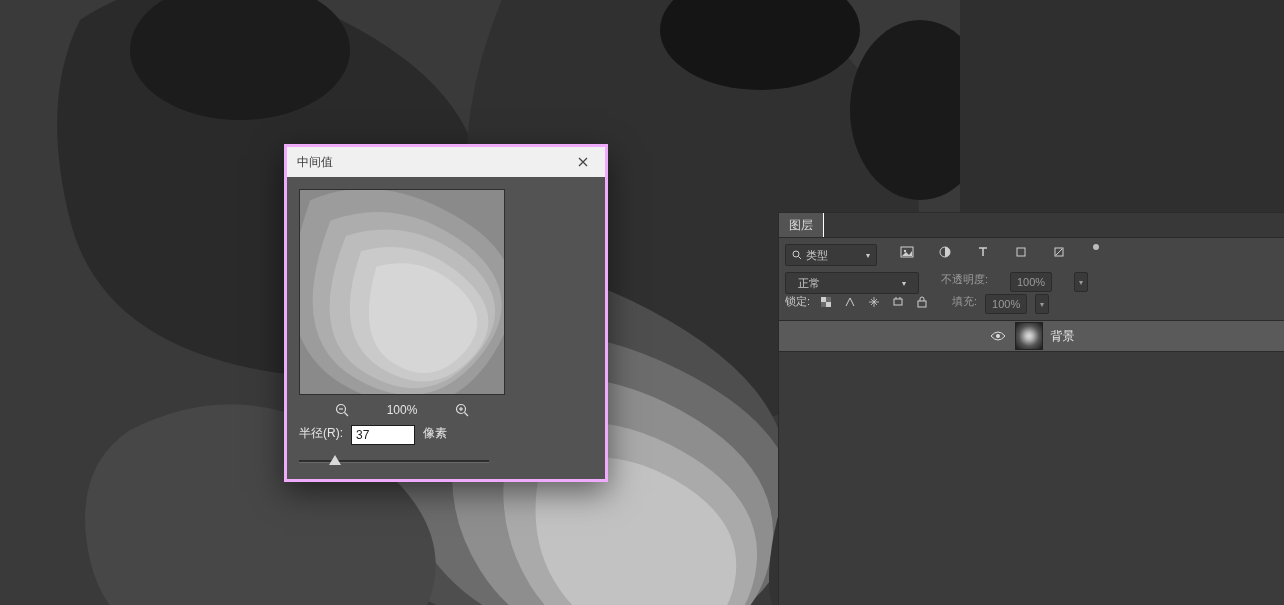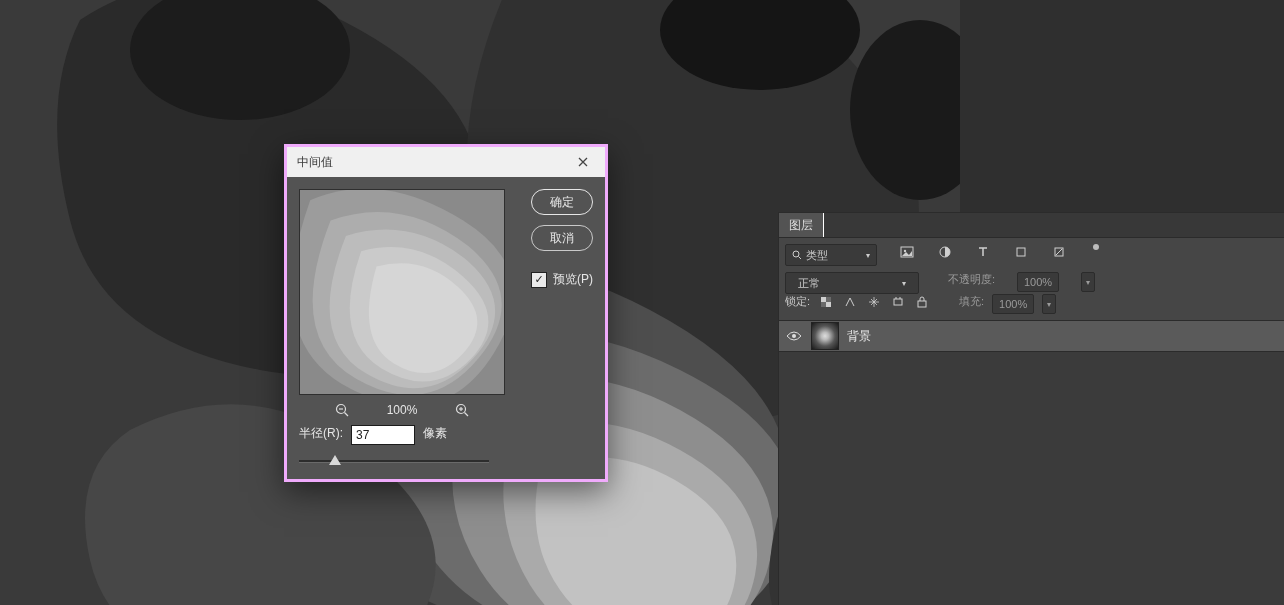--- a/index.html
+++ b/index.html
@@ -243,21 +243,20 @@
     align-items: center;
     justify-content: space-between;
     padding: 0 12px;
     font-size: 11px;
     cursor: pointer;
     border-radius: 2px;
   }
   .label-dim {
     color: #9a9a9a;
     font-size: 11px;
-    margin-left: 7px;
   }
   .pct-box {
     width: 40px;
     height: 18px;
     background: #3a3a3a;
     border: 1px solid #2b2b2b;
     color: #9a9a9a;
     display: flex;
     align-items: center;
     justify-content: center;
@@ -290,20 +289,21 @@
     background: #3b3b3b;
   }
   .layer-row {
     height: 30px;
     display: flex;
     align-items: center;
     gap: 8px;
     padding: 0 6px;
     background: #5a5a5a;
     border-bottom: 1px solid #2b2b2b;
+    justify-content: center;
   }
   .eye {
     width: 18px; height: 18px;
     display:flex;align-items:center;justify-content:center;
     color:#ddd;
     cursor:pointer;
   }
   .thumb {
     width: 26px; height: 26px;
     background: radial-gradient(circle at 50% 50%, #ddd 0%, #bbb 20%, #555 55%, #1a1a1a 100%);
@@ -382,32 +382,20 @@
       <span>半径(R):</span>
       <input class="radius-input" value="37" style="">
       <span>像素</span>
     </div>
 
     <div class="slider-track">
       <div class="slider-rail"></div>
       <div class="slider-thumb"></div>
     </div>
 
-    <div class="dialog-right">
-      <div class="pill-btn primary">
-        <span>确定</span>
-      </div>
-      <div class="pill-btn">
-        <span>取消</span>
-      </div>
-      <div class="check-row">
-        <span class="check-box">✓</span>
-        <span>预览(P)</span>
-      </div>
-    </div>
   </div>
 </div>
 
 <div class="layers-panel">
   <div class="panel-tabs">
     <div class="panel-tab">
       <span>图层</span>
     </div>
   </div>
 

